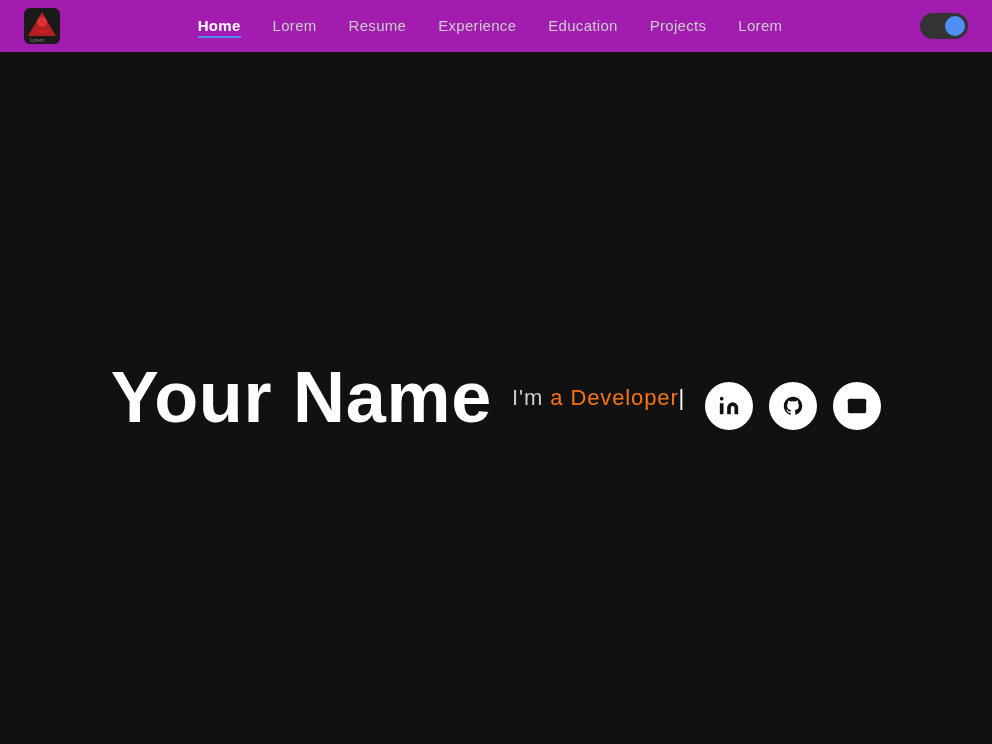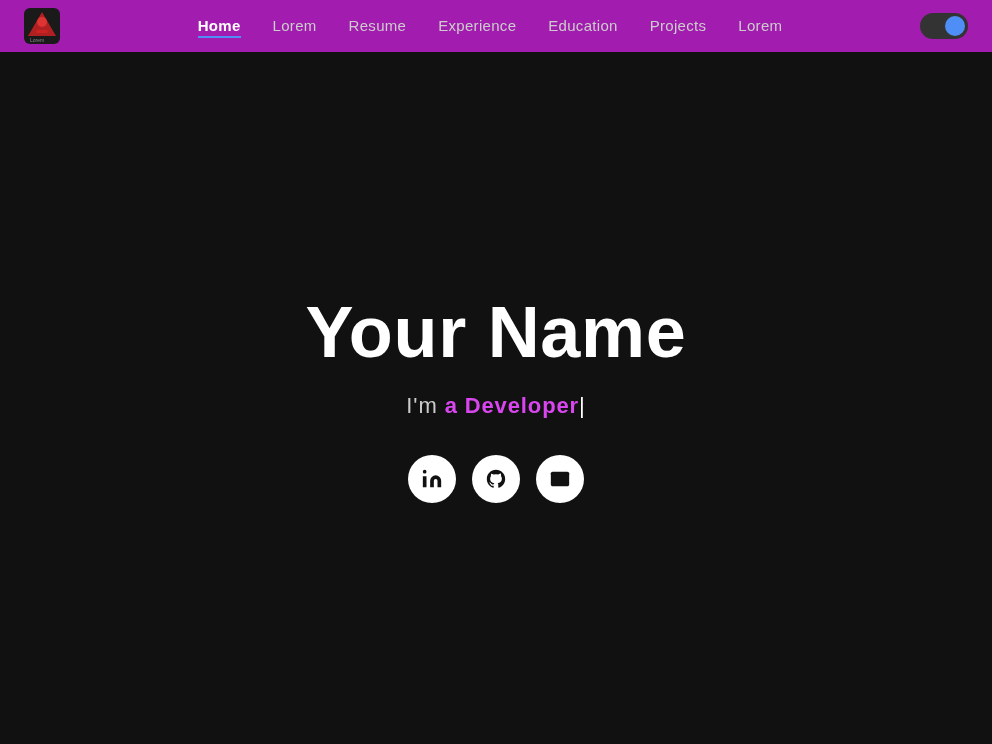--- a/index.html
+++ b/index.html
@@ -87,21 +87,21 @@
       background: #4f8ef7;
       border-radius: 50%;
       position: absolute;
       right: 3px;
       transition: left 0.2s;
     }
 
     
     .main-content {
       display: flex;
-      flex-direction: column;
+      flex-direction: row;
       align-items: center;
       justify-content: center;
       height: calc(744px - 52px);
       text-align: center;
       gap: 20px;
     }
 
     .hero-name {
       font-size: 72px;
       font-weight: 700;
@@ -111,22 +111,22 @@
     }
 
     .hero-subtitle {
       font-size: 22px;
       font-weight: 300;
       color: #cccccc;
       letter-spacing: 0.04em;
     }
 
     .hero-subtitle strong {
-      font-weight: 700;
-      color: #d946ef;
+      font-weight: 400;
+      color: #f97316;
     }
 
     .cursor {
       color: #ffffff;
       font-weight: 300;
     }
 
     .social-icons {
       display: flex;
       align-items: center;

